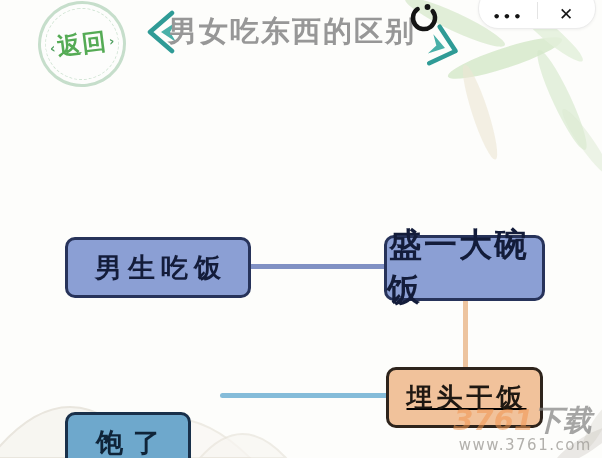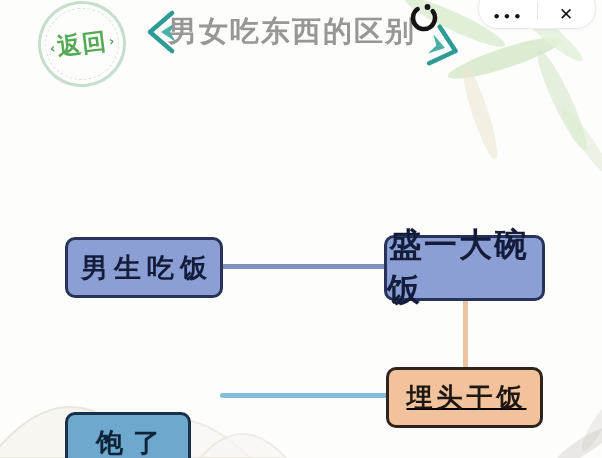--- a/index.html
+++ b/index.html
@@ -44,21 +44,21 @@
   
   .link{position:absolute;z-index:1;border-radius:3px;}
   .link-1{left:220px;top:264px;width:167px;height:5px;background:#8191c4;}
   .link-2{left:220px;top:393px;width:169px;height:5px;background:#85bcd9;}
   .link-3{left:463px;top:298px;width:5px;height:73px;background:#edc49f;}
 
   
   .card{position:absolute;display:flex;align-items:center;justify-content:center;
         border-radius:10px;z-index:2;cursor:pointer;box-sizing:border-box;}
   .card span{font-weight:bold;}
-  .card-1{left:65px;top:237px;width:158px;height:61px;background:#8b9fd4;border:3px solid #27335a;}
+  .card-1{left:65px;top:237px;width:186px;height:61px;background:#8b9fd4;border:3px solid #27335a;}
   .card-1 span{color:#131c3a;font-size:27px;letter-spacing:6px;text-indent:6px;}
   .card-2{left:384px;top:235px;width:161px;height:66px;background:#8b9fd4;border:3px solid #27335a;}
   .card-2 span{color:#131c3a;font-size:33px;letter-spacing:2px;text-indent:2px;}
   .card-3{left:65px;top:364px;width:126px;height:62px;background:#6ea8cc;border:3px solid #19304a;margin-top:48px;}
   .card-3 span{color:#0f2438;font-size:27px;letter-spacing:10px;text-indent:10px;}
   .card-4{left:386px;top:367px;width:157px;height:61px;background:#f1c29b;border:3px solid #2e241c;text-decoration:underline;}
   .card-4 span{color:#1f1812;font-size:26px;letter-spacing:4px;text-indent:4px;}
 
   
   .watermark{position:absolute;right:10px;bottom:5px;text-align:right;z-index:6;line-height:1.1;}
@@ -135,14 +135,20 @@
   <div class="card card-2">
     <span>盛一大碗饭</span>
   </div>
   <div class="card card-3">
     <span>饱了</span>
   </div>
   <div class="card card-4">
     <span>埋头干饭</span>
   </div>
 
+  <div class="watermark">
+    <div class="wm-brand">
+      <span class="wm-number">3761</span><span class="wm-suffix">下载</span>
+    </div>
+    <div class="wm-url">www.3761.com</div>
+  </div>
 
 </div>
 
 </body></html>

